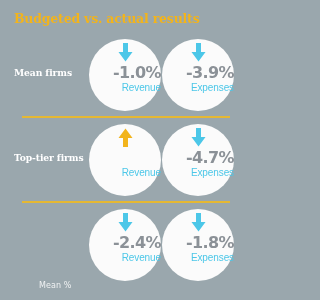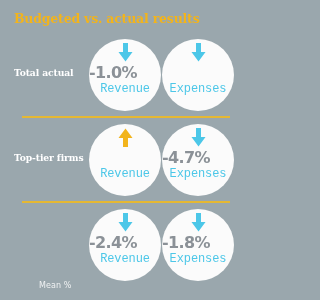--- a/index.html
+++ b/index.html
@@ -81,35 +81,35 @@
     align-items: center;
     justify-content: center;
   }
   .arrow-svg { display: block; }
 
   .metric-value {
     position: absolute;
     left: 0;
     right: 0;
     top: 24px;
-    text-align: left;
+    text-align: right;
     font-family: "DejaVu Sans", "Liberation Sans", sans-serif;
     font-weight: bold;
     font-size: 16px;
     letter-spacing: -0.6px;
     color: #8b9197;
   }
   .metric-label {
     position: absolute;
     left: 0;
     right: 0;
     top: 43px;
-    text-align: center;
-    font-family: Liberation Mono, monospace;
-    font-size: 12px;
+    text-align: right;
+    font-family: Liberation Sans, sans-serif;
+    font-size: 10px;
     color: #4cc7e8;
     letter-spacing: -0.1px;
   }
 
   
   .divider {
     position: absolute;
     left: 22px;
     width: 208px;
     height: 1.5px;
@@ -131,38 +131,39 @@
   }
 </style>
 </head>
 <body>
 
 <div id="infographic">
 
   <div class="title">Budgeted vs. actual results</div>
 
   <div class="row row-1">
-    <div class="row-label">Total actual</div>
+    <div class="row-label">Mean firms</div>
 
     <div class="circle circle-left">
       <div class="arrow-wrap">
         <svg class="arrow-svg" width="15" height="19" viewBox="0 0 15 19" aria-hidden="true">
           <path d="M5 0 H10 V9 H14.5 L7.5 18.5 L0.5 9 H5 Z" fill="#4cc7e8"></path>
         </svg>
       </div>
       <div class="metric-value">-1.0%</div>
       <div class="metric-label">Revenue</div>
     </div>
 
     <div class="circle circle-right">
       <div class="arrow-wrap">
         <svg class="arrow-svg" width="15" height="19" viewBox="0 0 15 19" aria-hidden="true">
           <path d="M5 0 H10 V9 H14.5 L7.5 18.5 L0.5 9 H5 Z" fill="#4cc7e8"></path>
         </svg>
       </div>
+      <div class="metric-value">-3.9%</div>
       <div class="metric-label">Expenses</div>
     </div>
   </div>
 
   <div class="divider divider-1"></div>
 
   <div class="row row-2">
     <div class="row-label">Top-tier firms</div>
 
     <div class="circle circle-left">

